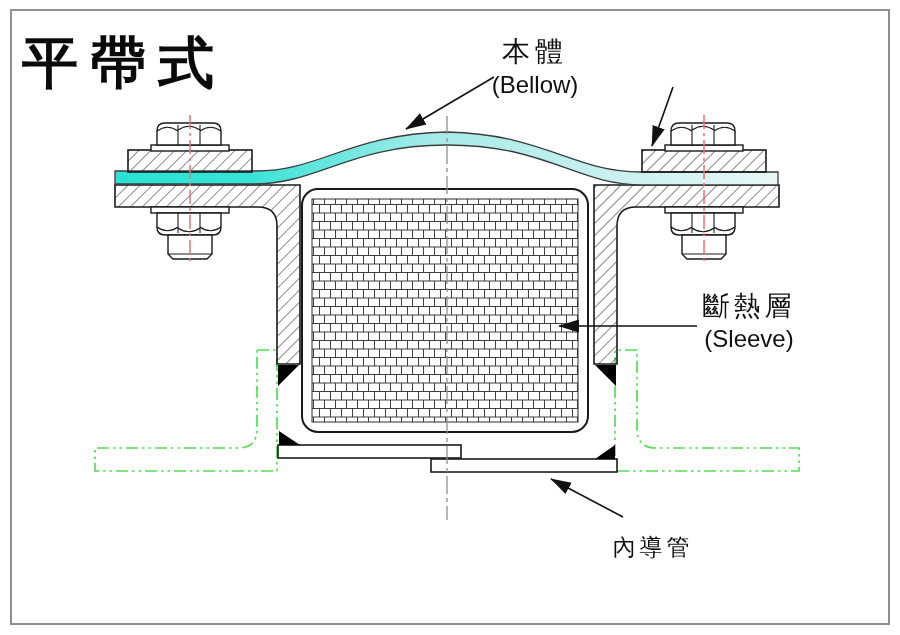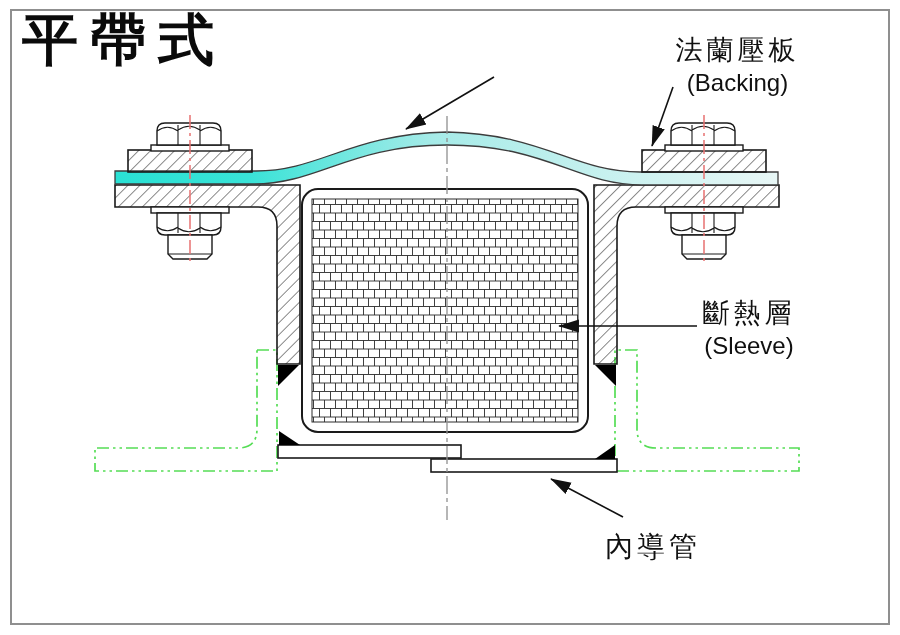--- a/index.html
+++ b/index.html
@@ -3,21 +3,21 @@
 <meta charset="utf-8">
 <style>
   html,body{margin:0;padding:0;background:#fff;}
   #stage{position:relative;width:900px;height:635px;background:#ffffff;overflow:hidden;
          font-family:"Liberation Sans",sans-serif;}
   #frame{position:absolute;left:10px;top:9px;width:876px;height:612px;border:2px solid #8f8f8f;}
   #drawing{position:absolute;left:0;top:0;}
   .label{position:absolute;text-align:center;color:#101010;}
   .zh{font-family:"DejaVu Serif","Liberation Serif",serif;font-size:28px;letter-spacing:5px;line-height:36px;white-space:nowrap;}
   .en{font-family:"Liberation Sans",sans-serif;font-size:24px;line-height:30px;white-space:nowrap;}
-  #title{position:absolute;left:22px;top:3px;font-family:"DejaVu Serif","Liberation Serif",serif;
+  #title{position:absolute;left:22px;top:26px;font-family:"DejaVu Serif","Liberation Serif",serif;
          font-weight:bold;font-size:56px;letter-spacing:12px;color:#0a0a0a;white-space:nowrap;}
 </style>
 </head>
 <body>
 
 <div id="stage">
   <div id="frame"></div>
 
   <div id="title">平帶式</div>
 
@@ -101,27 +101,27 @@
     <line x1="447" y1="116" x2="447" y2="520" stroke="#909090" stroke-width="1.3" stroke-dasharray="18 4 4 4"></line>
 
     <g stroke="#111" stroke-width="1.6" fill="none">
       <line x1="494" y1="77" x2="406" y2="129" marker-end="url(#arr)"></line>
       <line x1="673" y1="87" x2="652" y2="146" marker-end="url(#arr)"></line>
       <line x1="697" y1="326" x2="559" y2="326" marker-end="url(#arr)"></line>
       <line x1="623" y1="517" x2="551" y2="479" marker-end="url(#arr)"></line>
     </g>
   </svg>
 
-
-  <div class="label" style="left:650px;top:32px;width:175px;">
-    <div class="zh" style="font-size:27px;letter-spacing:4px;">法蘭壓板</div>
-    <div class="en">(Backing)</div>
+  <div class="label" style="left:450px;top:34px;width:170px;">
+    <div class="zh">本體</div>
+    <div class="en">(Bellow)</div>
   </div>
 
-  <div class="label" style="left:683px;top:295px;width:132px;">
+
+  <div class="label" style="left:683px;top:288px;width:132px;">
     <div class="zh" style="font-size:27px;letter-spacing:4px;">斷熱層</div>
     <div class="en">(Sleeve)</div>
   </div>
 
   <div class="label" style="left:578px;top:529px;width:150px;">
-    <div class="zh" style="font-size:28px;letter-spacing:4px;">內導管</div>
+    <div class="zh" style="font-size:23px;letter-spacing:4px;">內導管</div>
   </div>
 </div>
 
 </body></html>

